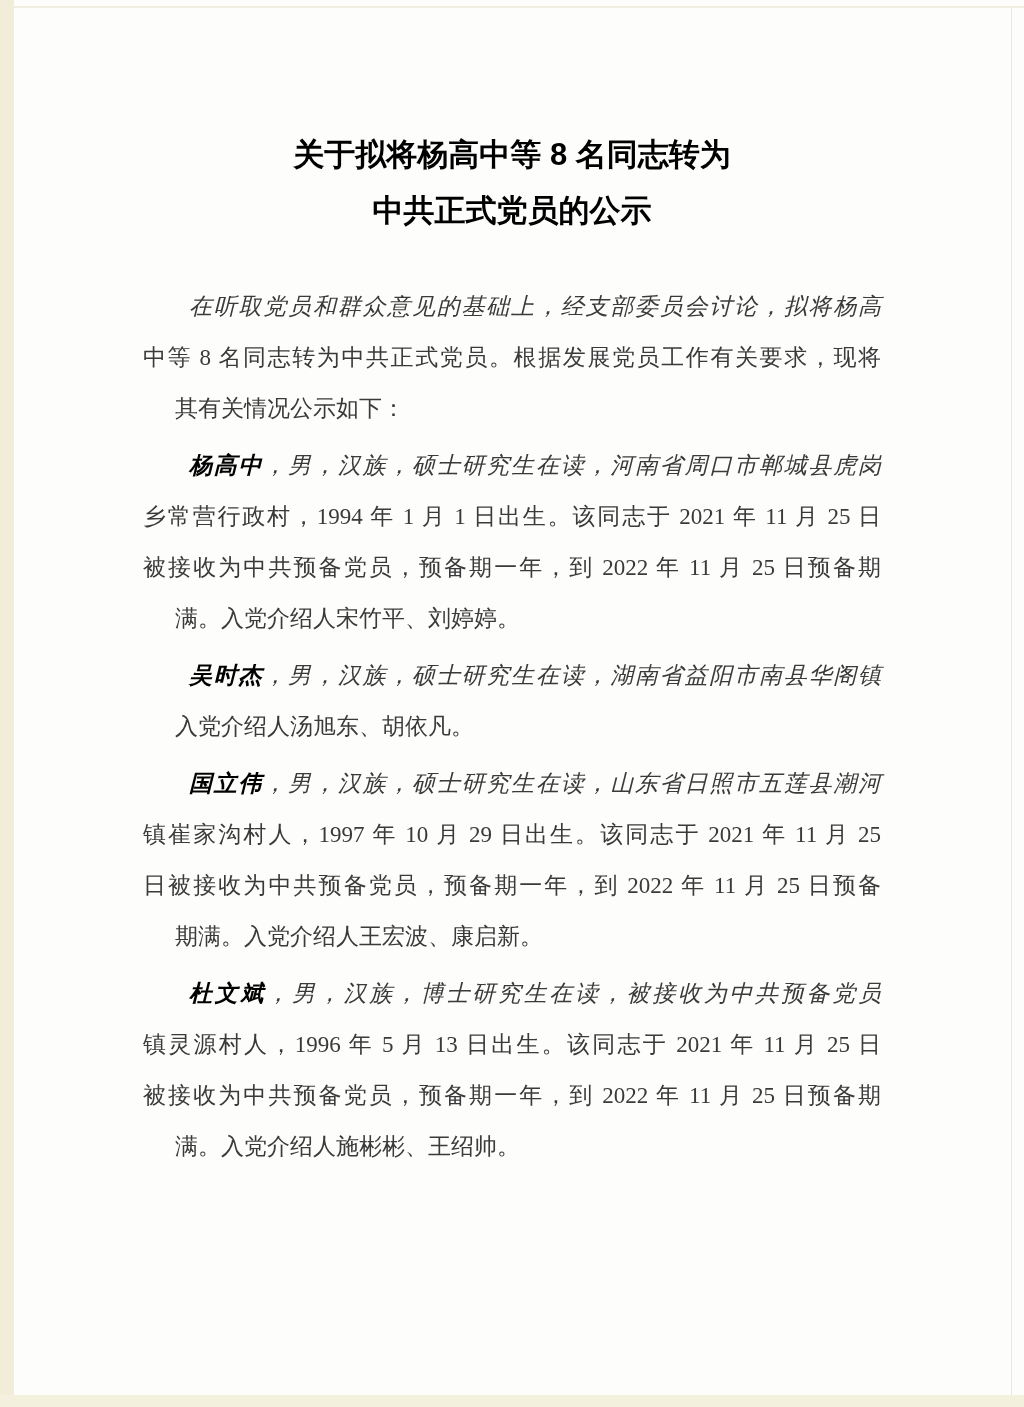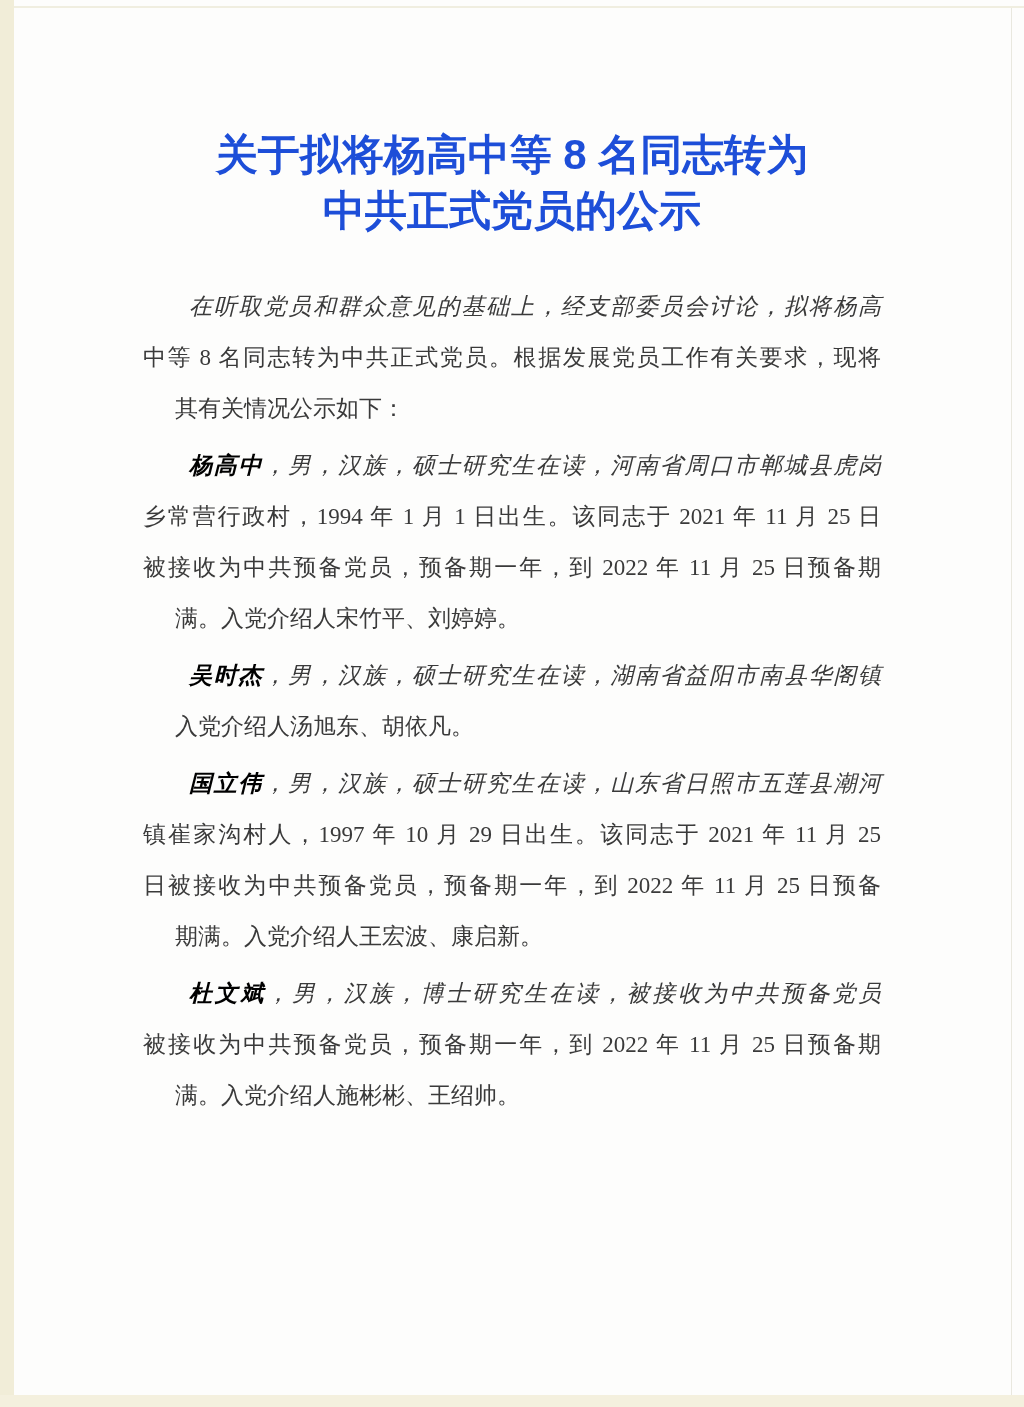--- a/index.html
+++ b/index.html
@@ -44,23 +44,23 @@
     left: 143px;
     top: 0;
     width: 738px;
     color: #3a3a3a;
   }
   .title-block {
     padding-top: 127px;
     text-align: center;
     font-family: "Liberation Sans", sans-serif;
     font-weight: bold;
-    font-size: 42px;
+    font-size: 31px;
     line-height: 56px;
-    color: #1d4ed8;
+    color: #000000;
     margin-bottom: 42px;
   }
   .para {
     margin: 0 0 6px 0;
     font-size: 23px;
     line-height: 51px;
   }
   .line {
     text-align: justify;
     text-align-last: justify;
@@ -113,17 +113,18 @@
 
   <div class="para">
     <div class="line indent"><span class="person-name">国立伟</span><span>，男，汉族，硕士研究生在读，山东省日照市五莲县潮河</span></div>
     <div class="line">镇崔家沟村人，1997 年 10 月 29 日出生。该同志于 2021 年 11 月 25</div>
     <div class="line">日被接收为中共预备党员，预备期一年，到 2022 年 11 月 25 日预备</div>
     <div class="line last">期满。入党介绍人王宏波、康启新。</div>
   </div>
 
   <div class="para">
     <div class="line indent"><span class="person-name">杜文斌</span><span>，男，汉族，博士研究生在读，被接收为中共预备党员</span></div>
+    <div class="line">镇灵源村人，1996 年 5 月 13 日出生。该同志于 2021 年 11 月 25 日</div>
     <div class="line">被接收为中共预备党员，预备期一年，到 2022 年 11 月 25 日预备期</div>
     <div class="line last">满。入党介绍人施彬彬、王绍帅。</div>
   </div>
 
 </div>
 
 </body></html>

